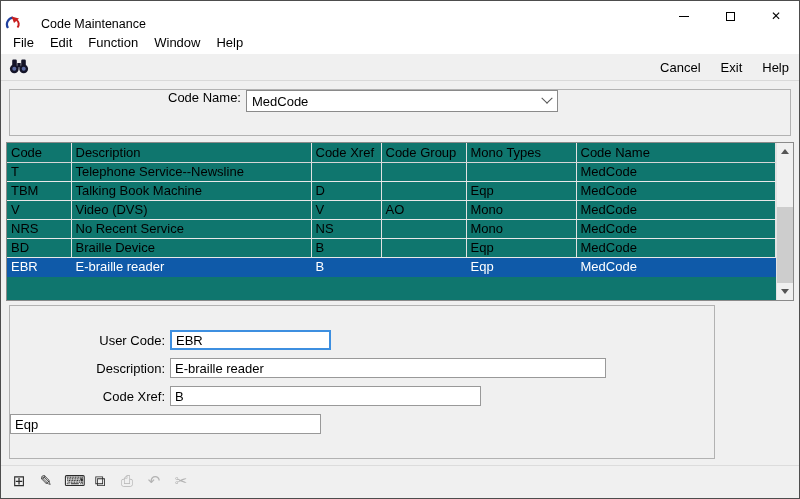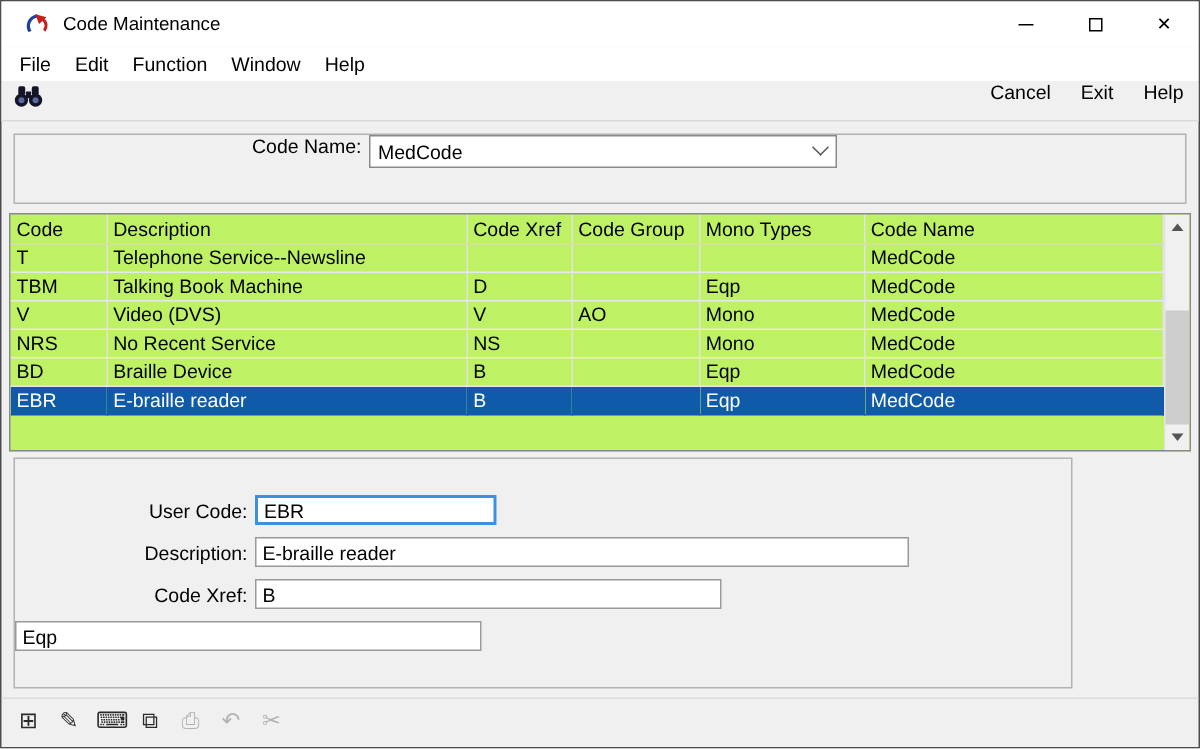--- a/index.html
+++ b/index.html
@@ -2,49 +2,49 @@
 <html style="--selection-blue: #0f5aa9; --focus-border: #3d8fe0;"><head>
 <meta charset="utf-8">
 <style>
   * { box-sizing: border-box; margin: 0; padding: 0; }
   html, body { width: 800px; height: 499px; overflow: hidden; }
   body { font-family: "Liberation Sans", sans-serif; font-size: 13px; color: #000; background: #f0f0f0; }
 
   .window { width: 800px; height: 499px; border: 1px solid #4d4d4d; background: #f0f0f0; display: flex; flex-direction: column; }
 
   
-  .titlebar { height: 30px; background: #ffffff; display: flex; align-items: center; padding-left: 16px; flex: 0 0 auto; }
+  .titlebar { height: 30px; background: #ffffff; display: flex; align-items: flex-end; padding-left: 4px; flex: 0 0 auto; gap: 11px; }
   .app-icon { width: 18px; height: 16px; margin-right: 7px; display: inline-flex; align-items: center; }
   .title-text { font-size: 12.5px; }
   .window-controls { margin-left: auto; display: flex; height: 100%; }
   .win-btn { width: 46px; height: 100%; display: flex; align-items: center; justify-content: center; cursor: default; }
   .glyph-min { width: 10px; height: 1px; background: #000; display: inline-block; }
   .glyph-max { width: 9px; height: 9px; border: 1px solid #000; display: inline-block; }
   .glyph-close { font-size: 12px; line-height: 1; }
 
   
   .menubar { height: 23px; background: #ffffff; display: flex; align-items: center; padding-left: 4px; flex: 0 0 auto; }
   .menu-item { padding: 0 8px; line-height: 23px; }
 
   
-  .toolbar { height: 27px; background: #f0f0f0; border-bottom: 1px solid #d9d9d9; display: flex; align-items: flex-start; padding: 0 10px 0 8px; flex: 0 0 auto; }
+  .toolbar { height: 27px; background: #f0f0f0; border-bottom: 1px solid #d9d9d9; display: flex; align-items: center; padding: 0 10px 0 8px; flex: 0 0 auto; }
   .find-btn { width: 24px; height: 22px; display: flex; align-items: center; justify-content: flex-start; }
   .tb-spacer { flex: 1; }
   .tb-btn { margin-left: 20px; font-size: 13px; }
 
   
   .codename-panel { margin: 8px 8px 0 8px; height: 47px; border: 1px solid #b2b2b2; display: flex; padding-left: 158px; }
   .cn-label { margin-right: 5px; }
   .combobox { width: 312px; height: 22px; background: #fff; border: 1px solid #8a8a8a; display: flex; align-items: center; padding-left: 5px; }
   .combo-value { flex: 1; }
   .combo-arrow { width: 20px; display: flex; align-items: center; justify-content: center; align-self: stretch; }
   .chev { width: 8px; height: 8px; border-right: 1.5px solid #555; border-bottom: 1.5px solid #555; transform: rotate(45deg) translate(-2px,-2px); }
 
   
-  .grid-wrap { margin: 6px 5px 0 5px; height: 159px; border: 1px solid #8a8a8a; background: #bef264; display: flex; overflow: hidden; }
+  .grid-wrap { margin: 6px 5px 0 5px; height: 159px; border: 1px solid #8a8a8a; background: #0f766e; display: flex; overflow: hidden; }
   table { flex: 1; border-collapse: collapse; table-layout: fixed; align-self: flex-start; width: calc(100% - 17px); }
   th, td { font-weight: normal; text-align: left; font-size: 13px; height: 19px; padding: 0 4px; white-space: nowrap; overflow: hidden; border-right: 1px solid #e2e2e2; border-bottom: 1px solid #e8e8e8; }
   thead th { border-bottom: 1px solid #d6d6d6; }
   tr.selected td { background: var(--selection-blue, #0f5aa9); color: #fff; border-right-color: var(--selection-blue, #0f5aa9); border-bottom-color: var(--selection-blue, #0f5aa9); }
 
   
   .scrollbar { width: 17px; background: #f0f0f0; border-left: 1px solid #e3e3e3; display: flex; flex-direction: column; flex: 0 0 auto; }
   .sb-btn { height: 17px; display: flex; align-items: center; justify-content: center; flex: 0 0 auto; }
   .tri-up { width: 0; height: 0; border-left: 4px solid transparent; border-right: 4px solid transparent; border-bottom: 5px solid #555; }
   .tri-down { width: 0; height: 0; border-left: 4px solid transparent; border-right: 4px solid transparent; border-top: 5px solid #555; }

